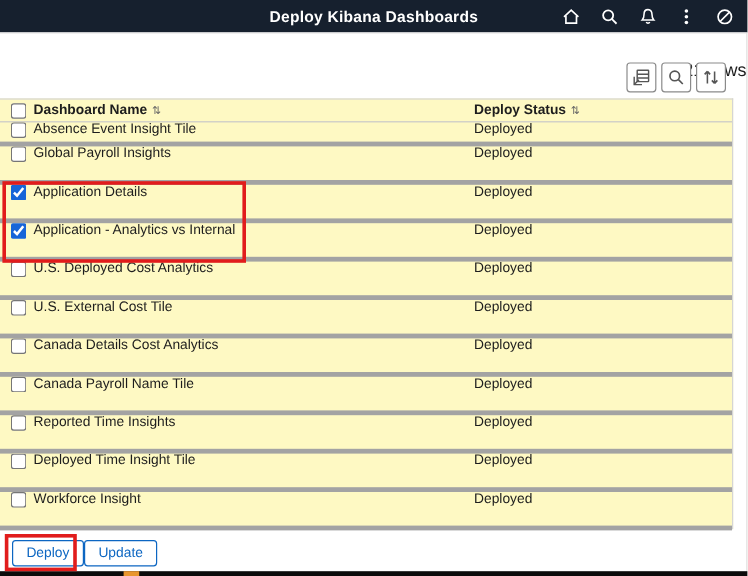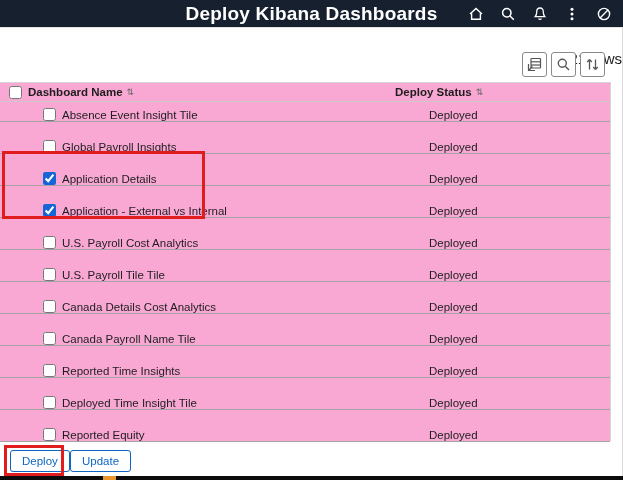--- a/index.html
+++ b/index.html
@@ -5,42 +5,42 @@
   * { margin:0; padding:0; box-sizing:border-box; }
   html,body { width:623px; height:480px; overflow:hidden; background:#fff;
               font-family:"Liberation Sans", sans-serif; }
   .page { position:relative; width:623px; height:480px; background:#fff;
           border-right:1px solid #d8d8d8; }
 
   
   .topbar { position:absolute; top:0; left:0; width:623px; height:27px;
             background:#16202e; display:flex; align-items:center; }
   .topbar-title { position:absolute; left:0; right:0; text-align:center;
-                  color:#ffffff; font-size:19px; font-weight:bold; letter-spacing:.2px; }
+                  color:#ffffff; font-size:13px; font-weight:bold; letter-spacing:.2px; }
   .topbar-icons { position:absolute; right:6px; top:0; height:27px;
                   display:flex; align-items:center; gap:6px; }
   .tb-icon { width:26px; height:22px; background:none; border:none; cursor:pointer;
              display:flex; align-items:center; justify-content:center; }
   .tb-icon svg { display:block; }
   .hairline { position:absolute; top:27px; left:0; width:623px; height:1px; background:#e4e4e4; }
 
   
   .rowcount { position:absolute; top:31px; right:0; font-size:15px; color:#1d1d1d;margin-top:19px; }
   .grid-actions { position:absolute; top:52px; right:17px; display:flex; gap:4px; }
   .ga-btn { width:25px; height:25px; background:#fff; border:1px solid #8a8a8a;
             border-radius:3px; display:flex; align-items:center; justify-content:center;
             cursor:pointer; padding:0; }
 
   
   .table { position:absolute; top:82px; left:0; width:611px; height:359px;
-           border-top:1px solid #d5d5d5; border-right:1px solid #d5d5d5; background:#f9a8d4; }
+           border-top:1px solid #d5d5d5; border-right:1px solid #d5d5d5; background:#fef9c3; }
   .thead { display:flex; align-items:center; height:19px; border-bottom:1px solid #c9c9c9;
            font-size:11.5px; font-weight:bold; color:#1d1d1d; }
-  .trow  { display:flex; align-items:flex-end; height:32px; border-bottom:1px solid #a3a3a3;
-           font-size:11.5px; color:#1d1d1d;padding-left:34px; }
+  .trow  { display:flex; align-items:flex-start; height:32px; border-bottom:4px solid #a3a3a3;
+           font-size:11.5px; color:#1d1d1d; }
   .trow.short { height:20px; }
   .col-check  { width:28px; padding-left:9px; display:flex; align-items:center; }
   .col-name   { flex:0 0 367px; display:flex; align-items:center; gap:4px; }
   .col-status { flex:1; display:flex; align-items:center; gap:4px; }
   .sort-glyph { font-size:9px; color:#666; font-weight:normal; }
   input[type="checkbox"] { width:13px; height:13px; accent-color:#1665d8; cursor:pointer; }
 
   
   .btn { position:absolute; height:22px; padding:0 11px; background:#fff;
          border:1px solid #0c66c2; border-radius:3px; color:#0c66c2;
@@ -159,35 +159,35 @@
           <span class="col-check">
             <input type="checkbox" checked="" style="">
           </span>
           <span class="col-name">Application Details</span>
           <span class="col-status">Deployed</span>
         </div>
         <div class="trow">
           <span class="col-check">
             <input type="checkbox" checked="" style="">
           </span>
-          <span class="col-name">Application - External vs Internal</span>
-          <span class="col-status">Deployed</span>
-        </div>
-        <div class="trow">
-          <span class="col-check">
-            <input type="checkbox" style="">
-          </span>
-          <span class="col-name">U.S. Payroll Cost Analytics</span>
-          <span class="col-status">Deployed</span>
-        </div>
-        <div class="trow">
-          <span class="col-check">
-            <input type="checkbox" style="">
-          </span>
-          <span class="col-name">U.S. Payroll Tile Tile</span>
+          <span class="col-name">Application - Analytics vs Internal</span>
+          <span class="col-status">Deployed</span>
+        </div>
+        <div class="trow">
+          <span class="col-check">
+            <input type="checkbox" style="">
+          </span>
+          <span class="col-name">U.S. Deployed Cost Analytics</span>
+          <span class="col-status">Deployed</span>
+        </div>
+        <div class="trow">
+          <span class="col-check">
+            <input type="checkbox" style="">
+          </span>
+          <span class="col-name">U.S. External Cost Tile</span>
           <span class="col-status">Deployed</span>
         </div>
         <div class="trow">
           <span class="col-check">
             <input type="checkbox" style="">
           </span>
           <span class="col-name">Canada Details Cost Analytics</span>
           <span class="col-status">Deployed</span>
         </div>
         <div class="trow">
@@ -208,21 +208,21 @@
           <span class="col-check">
             <input type="checkbox" style="">
           </span>
           <span class="col-name">Deployed Time Insight Tile</span>
           <span class="col-status">Deployed</span>
         </div>
         <div class="trow">
           <span class="col-check">
             <input type="checkbox" style="">
           </span>
-          <span class="col-name">Reported Equity</span>
+          <span class="col-name">Workforce Insight</span>
           <span class="col-status">Deployed</span>
         </div>
       </div>
   </div>
 
   <button class="btn btn-update">Update</button>
   <button class="btn btn-deploy">Deploy</button>
 
   <div class="annotation anno-rows"></div>
   <div class="annotation anno-deploy"></div>

